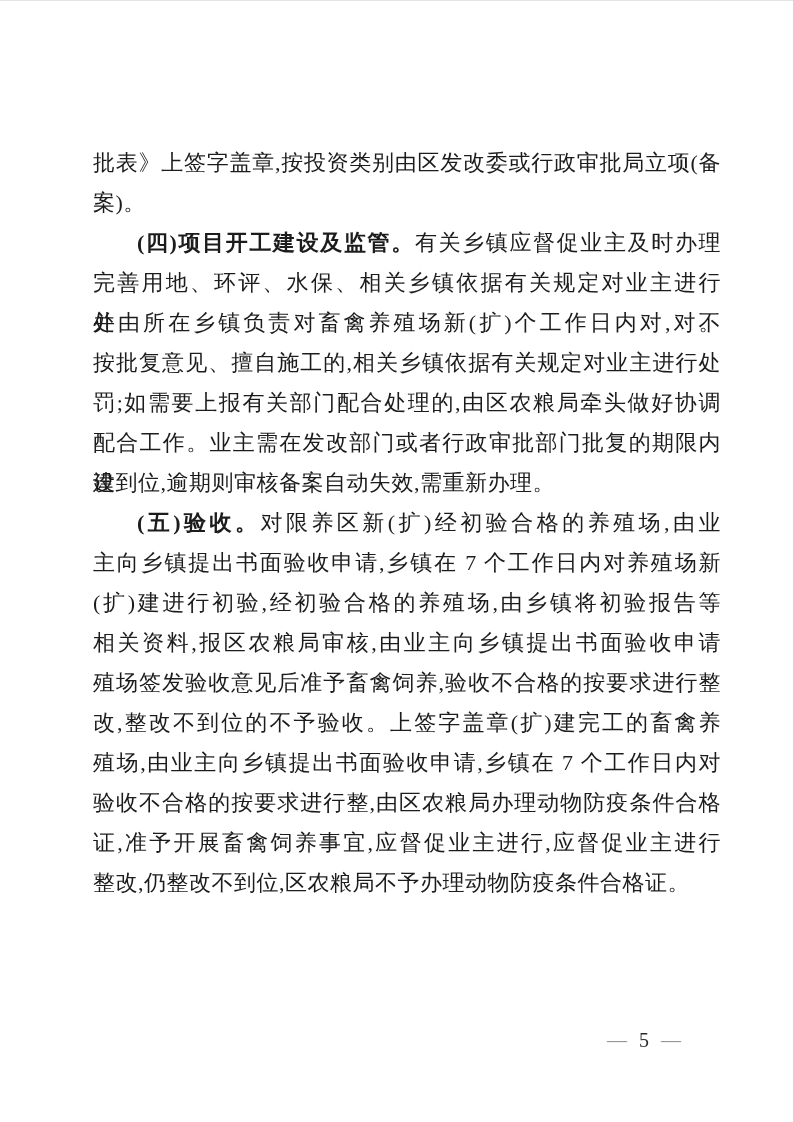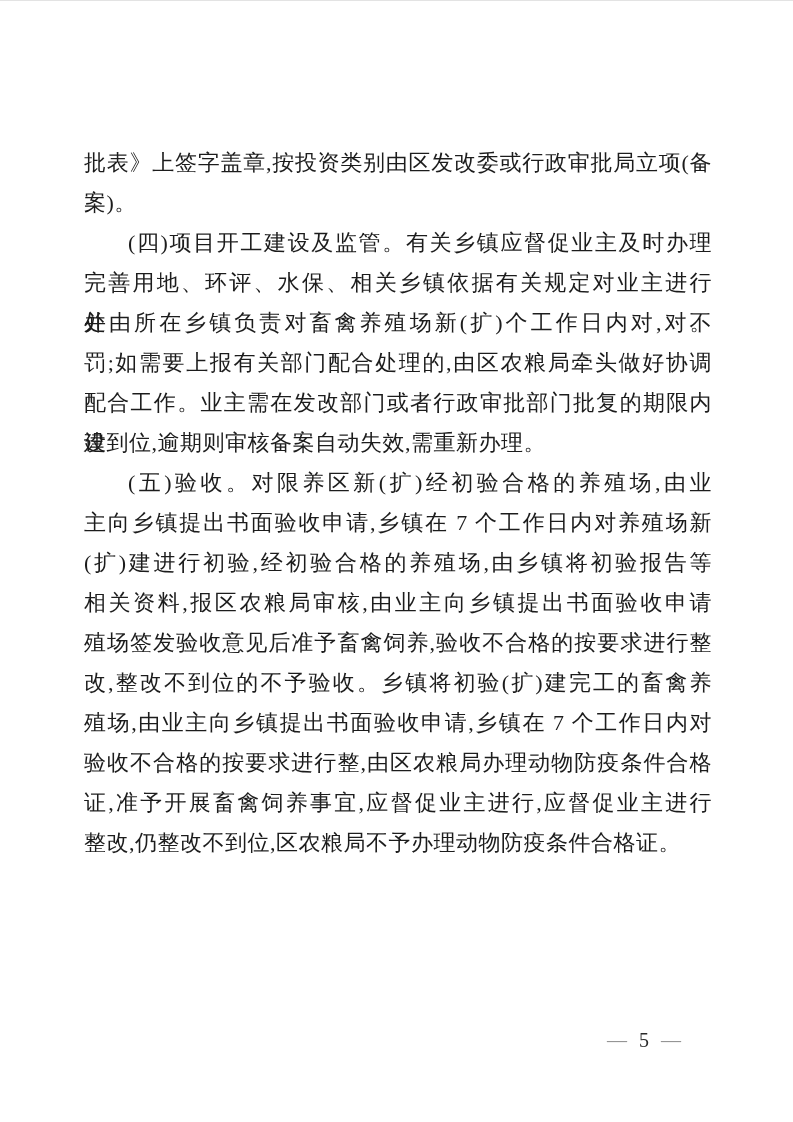--- a/index.html
+++ b/index.html
@@ -16,42 +16,42 @@
     font-family: "Liberation Serif", "DejaVu Serif", serif;
   }
   .scan-edge {
     position: absolute;
     top: 0; left: 0; right: 0;
     height: 1px;
     background: #e3e3e3;
   }
   .textblock {
     position: absolute;
-    left: 84px;
+    left: 93px;
     top: 143px;
     width: 628px;
   }
   .line {
     height: 40px;
     line-height: 40px;
     font-size: 22px;
     color: #1c1c1c;
     text-align: justify;
     text-align-last: justify;
     letter-spacing: 0.5px;
   }
   .line.end {
     text-align: left;
     text-align-last: left;
   }
   .line.indent {
     padding-left: 44px;
   }
   .line .heading {
-    font-weight: normal;
+    font-weight: bold;
   }
   .pagenum {
     position: absolute;
     top: 1028px;
     right: 112px;
     font-size: 20px;
     line-height: 24px;
     white-space: nowrap;
   }
   .pagenum .dash {
@@ -67,29 +67,30 @@
 
 <div class="page">
   <div class="scan-edge"></div>
 
   <div class="textblock">
     <div class="line"><span>批表》上签字盖章,按投资类别由区发改委或行政审批局立项(备</span></div>
     <div class="line end"><span>案)。</span></div>
     <div class="line indent"><span class="heading">(四)项目开工建设及监管。</span><span>有关乡镇应督促业主及时办理</span></div>
     <div class="line"><span>完善用地、环评、水保、相关乡镇依据有关规定对业主进行处。</span></div>
     <div class="line"><span>并由所在乡镇负责对畜禽养殖场新(扩)个工作日内对,对不</span></div>
+    <div class="line"><span>按批复意见、擅自施工的,相关乡镇依据有关规定对业主进行处</span></div>
     <div class="line"><span>罚;如需要上报有关部门配合处理的,由区农粮局牵头做好协调</span></div>
     <div class="line"><span>配合工作。业主需在发改部门或者行政审批部门批复的期限内建</span></div>
     <div class="line end"><span>设到位,逾期则审核备案自动失效,需重新办理。</span></div>
     <div class="line indent"><span class="heading">(五)验收。</span><span>对限养区新(扩)经初验合格的养殖场,由业</span></div>
     <div class="line"><span>主向乡镇提出书面验收申请,乡镇在 7 个工作日内对养殖场新</span></div>
     <div class="line"><span>(扩)建进行初验,经初验合格的养殖场,由乡镇将初验报告等</span></div>
     <div class="line"><span>相关资料,报区农粮局审核,由业主向乡镇提出书面验收申请</span></div>
     <div class="line"><span>殖场签发验收意见后准予畜禽饲养,验收不合格的按要求进行整</span></div>
-    <div class="line"><span>改,整改不到位的不予验收。乡镇将初验(扩)建完工的畜禽养</span></div>
+    <div class="line"><span>改,整改不到位的不予验收。上签字盖章(扩)建完工的畜禽养</span></div>
     <div class="line"><span>殖场,由业主向乡镇提出书面验收申请,乡镇在 7 个工作日内对</span></div>
     <div class="line"><span>验收不合格的按要求进行整,由区农粮局办理动物防疫条件合格</span></div>
     <div class="line"><span>证,准予开展畜禽饲养事宜,应督促业主进行,应督促业主进行</span></div>
     <div class="line end"><span>整改,仍整改不到位,区农粮局不予办理动物防疫条件合格证。</span></div>
   </div>
 
   <div class="pagenum"><span class="dash">—</span><span class="num">5</span><span class="dash">—</span></div>
 </div>
 
 </body></html>

